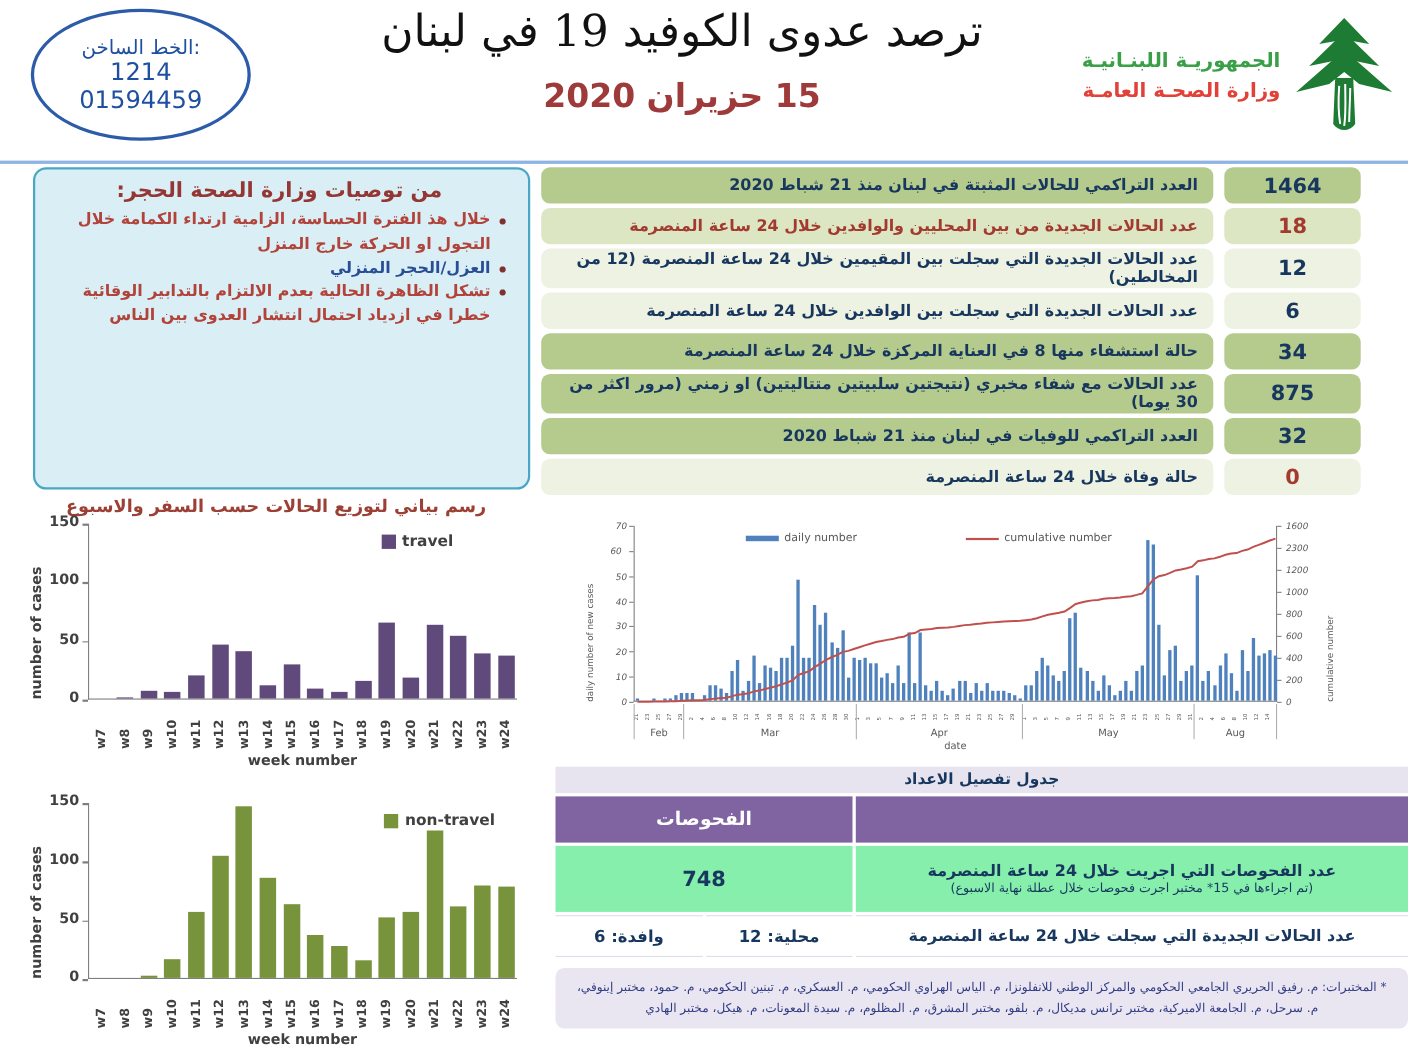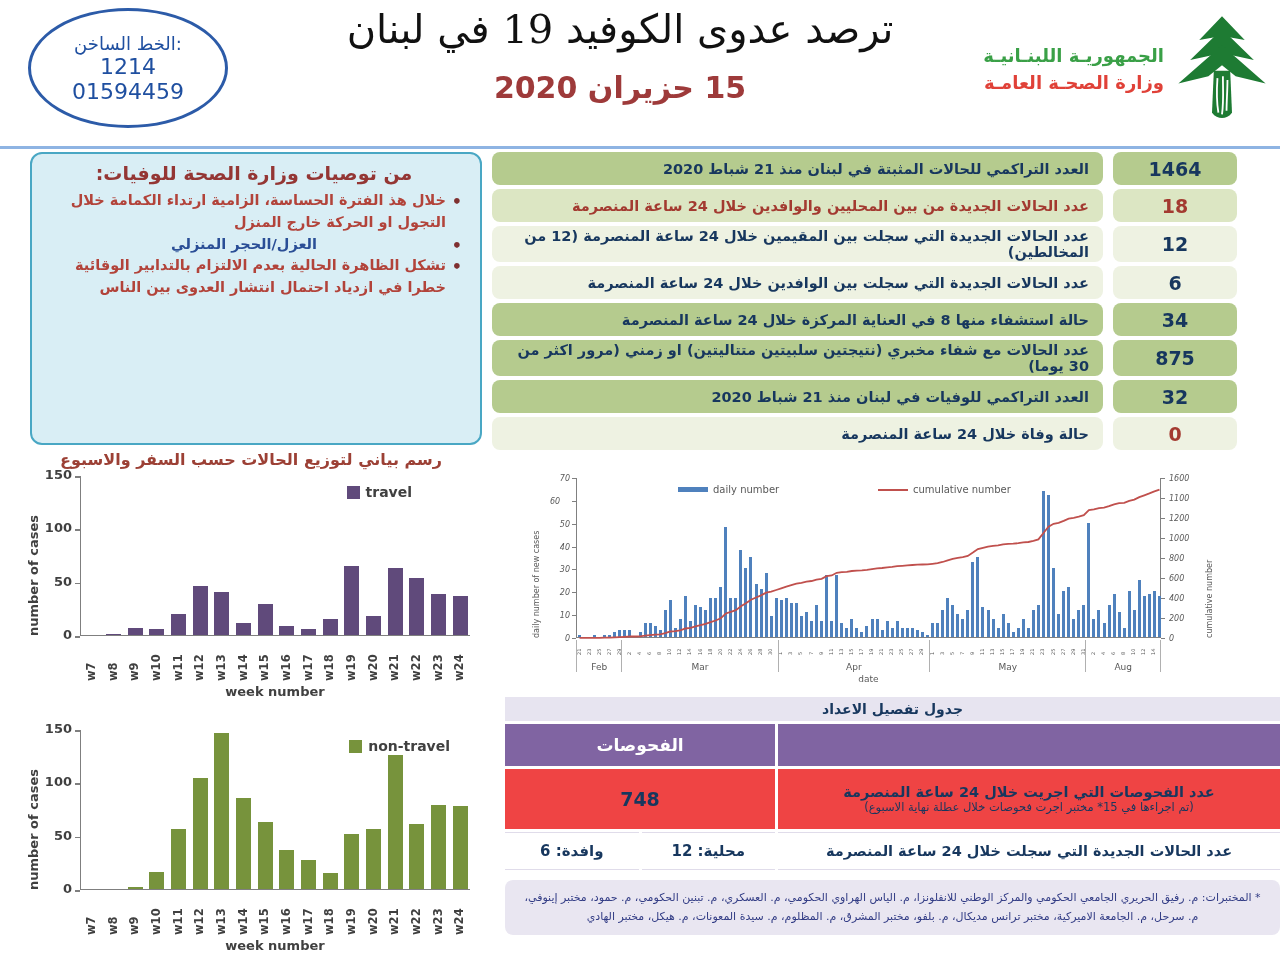--- a/index.html
+++ b/index.html
@@ -24,21 +24,21 @@
   .hdr-divider { position:absolute; left:0; top:146px; width:1280px; height:3px; background:#8eb4e3; }
 
   
   .recbox { position:absolute; left:30px; top:152px; width:452px; height:293px;
     background:#d9eef5; border:2px solid #49a7c4; border-radius:12px; padding:8px 14px 6px 10px; }
   .rectitle { direction:rtl; text-align:center; color:#943634; font-weight:bold; font-size:19px; margin-bottom:6px; }
   .recbox ul { direction:rtl; list-style:none; }
   .recbox li { position:relative; padding-right:20px; font-weight:bold; font-size:14.5px; line-height:1.5; }
   .recbox li::before { content:"•"; position:absolute; right:4px; top:0; color:#7f3030; font-size:16px; }
   .rec-red { color:#b2433a; }
-  .rec-blue { color:#2a4e96;text-align:center; }
+  .rec-blue { color:#2a4e96; }
 
   
   .stats { position:absolute; left:492px; top:152px; width:745px; display:flex; flex-direction:column; gap:4px; }
   .srow { direction:rtl; display:flex; gap:10px; }
   .snum { width:124px; min-height:33px; border-radius:8px; display:flex; align-items:center; justify-content:center;
     font-size:19px; font-weight:bold; }
   .stext { flex:1; min-height:33px; border-radius:8px; display:flex; align-items:center;
     padding:2px 14px; font-size:14.5px; font-weight:bold; text-align:right; }
   .bg-dark { background:#b5cb8e; }
   .bg-mid { background:#dce6c3; }
@@ -81,21 +81,21 @@
   
   .dtable { position:absolute; left:505px; top:697px; width:775px; display:flex; flex-direction:column; gap:3px; }
   .dt-title { background:#e7e4f0; color:#17375e; font-weight:bold; font-size:14px; text-align:center;
     direction:rtl; padding:4px 0; }
   .dt-row { direction:rtl; display:flex; gap:3px; }
   .dt-cell { display:flex; flex-direction:column; align-items:center; justify-content:center; }
   .dt-head { background:#8064a2; color:#ffffff; font-weight:bold; font-size:17px; min-height:42px; }
   .dt-flex { flex:1; }
   .dt-w270 { width:270px; }
   .dt-w133 { width:133.5px; }
-  .dt-lav { background:#ef4444;align-items:center; }
+  .dt-lav { background:#86efac;align-items:center; }
   .dt-white { background:#ffffff; border-top:1px solid #e0dcea; border-bottom:1px solid #e0dcea; }
   .dt-main { color:#17375e; font-weight:bold; font-size:14.5px; direction:rtl; text-align:center; }
   .dt-sub { color:#17375e; font-size:11.5px; direction:rtl; text-align:center; }
   .dt-val { color:#17375e; font-weight:bold; font-size:19px; }
   .footnote { position:absolute; left:505px; top:880px; width:775px; background:#e9e6f1; border-radius:8px;
     direction:rtl; text-align:center; color:#323c85; font-size:11px; line-height:1.7; padding:9px 18px; }
 </style>
 </head>
 <body>
 
@@ -126,21 +126,21 @@
       <path d="M50 70 C49 84 49 96 51 108"></path>
       <path d="M56 68 C56 82 57 96 55 110"></path>
       <path d="M61 72 C61 84 60 96 60 106"></path>
     </g>
   </svg>
 </div>
 
 <div class="hdr-divider"></div>
 
 <div class="recbox">
-  <div class="rectitle">من توصيات وزارة الصحة للوفيات:</div>
+  <div class="rectitle">من توصيات وزارة الصحة الحجر:</div>
   <ul>
     <li class="rec-red">خلال هذ الفترة الحساسة، الزامية ارتداء الكمامة خلال التجول او الحركة خارج المنزل</li>
     <li class="rec-blue">العزل/الحجر المنزلي</li>
     <li class="rec-red">تشكل الظاهرة الحالية بعدم الالتزام بالتدابير الوقائية خطرا في ازدياد احتمال انتشار العدوى بين الناس</li>
   </ul>
 </div>
 
 <div class="stats">
   <div class="srow">
     <div class="snum bg-dark c-navy">1464</div>
@@ -412,39 +412,39 @@
     <div class="dc-ytick" style="left: 52px; top: 163.143px; width: 20px; text-align: right;">10</div>
     <div style="position: absolute; left: 74px; top: 167.143px; width: 4px; height: 1px; background: rgb(128, 128, 128);"></div>
     <div class="dc-ytick" style="left: 52px; top: 140.286px; width: 20px; text-align: right;">20</div>
     <div style="position: absolute; left: 74px; top: 144.286px; width: 4px; height: 1px; background: rgb(128, 128, 128);"></div>
     <div class="dc-ytick" style="left: 52px; top: 117.429px; width: 20px; text-align: right;">30</div>
     <div style="position: absolute; left: 74px; top: 121.429px; width: 4px; height: 1px; background: rgb(128, 128, 128);"></div>
     <div class="dc-ytick" style="left: 52px; top: 94.5714px; width: 20px; text-align: right;">40</div>
     <div style="position: absolute; left: 74px; top: 98.5714px; width: 4px; height: 1px; background: rgb(128, 128, 128);"></div>
     <div class="dc-ytick" style="left: 52px; top: 71.7143px; width: 20px; text-align: right;">50</div>
     <div style="position: absolute; left: 74px; top: 75.7143px; width: 4px; height: 1px; background: rgb(128, 128, 128);"></div>
-    <div class="dc-ytick" style="left: 52px; top: 48.8571px; width: 20px; text-align: left;">60</div>
+    <div class="dc-ytick" style="left: 52px; top: 48.8571px; width: 20px; text-align: center;">60</div>
     <div style="position: absolute; left: 74px; top: 52.8571px; width: 4px; height: 1px; background: rgb(128, 128, 128);"></div>
     <div class="dc-ytick" style="left: 52px; top: 26px; width: 20px; text-align: right;">70</div>
     <div style="position: absolute; left: 74px; top: 30px; width: 4px; height: 1px; background: rgb(128, 128, 128);"></div>
     <div class="dc-ytick" style="left: 671px; top: 186px;">0</div>
     <div style="position: absolute; left: 663px; top: 190px; width: 4px; height: 1px; background: rgb(128, 128, 128);"></div>
     <div class="dc-ytick" style="left: 671px; top: 166px; text-align: center;">200</div>
     <div style="position: absolute; left: 663px; top: 170px; width: 4px; height: 1px; background: rgb(128, 128, 128);"></div>
     <div class="dc-ytick" style="left: 671px; top: 146px;">400</div>
     <div style="position: absolute; left: 663px; top: 150px; width: 4px; height: 1px; background: rgb(128, 128, 128);"></div>
     <div class="dc-ytick" style="left: 671px; top: 126px; text-align: center;">600</div>
     <div style="position: absolute; left: 663px; top: 130px; width: 4px; height: 1px; background: rgb(128, 128, 128);"></div>
     <div class="dc-ytick" style="left: 671px; top: 106px;">800</div>
     <div style="position: absolute; left: 663px; top: 110px; width: 4px; height: 1px; background: rgb(128, 128, 128);"></div>
     <div class="dc-ytick" style="left: 671px; top: 86px;">1000</div>
     <div style="position: absolute; left: 663px; top: 90px; width: 4px; height: 1px; background: rgb(128, 128, 128);"></div>
     <div class="dc-ytick" style="left: 671px; top: 66px;">1200</div>
     <div style="position: absolute; left: 663px; top: 70px; width: 4px; height: 1px; background: rgb(128, 128, 128);"></div>
-    <div class="dc-ytick" style="left: 671px; top: 46px;">1100</div>
+    <div class="dc-ytick" style="left: 671px; top: 46px;">2300</div>
     <div style="position: absolute; left: 663px; top: 50px; width: 4px; height: 1px; background: rgb(128, 128, 128);"></div>
     <div class="dc-ytick" style="left: 671px; top: 26px;">1600</div>
     <div style="position: absolute; left: 663px; top: 30px; width: 4px; height: 1px; background: rgb(128, 128, 128);"></div>
     <div class="dc-ylab vtext" style="left: 34px; top: 30px; height: 160px;">daily number of new cases</div>
     <div class="dc-ylab vtext" style="left: 707px; top: 30px; height: 160px;">cumulative number</div>
     <div class="dc-daylab vtext" style="left: 77.5216px; top: 193px; height: 14px;">21</div>
     <div class="dc-daylab vtext" style="left: 87.6078px; top: 193px; height: 14px;">23</div>
     <div class="dc-daylab vtext" style="left: 97.694px; top: 193px; height: 14px;">25</div>
     <div class="dc-daylab vtext" style="left: 107.78px; top: 193px; height: 14px;">27</div>
     <div class="dc-daylab vtext" style="left: 117.866px; top: 193px; height: 14px;">29</div>

